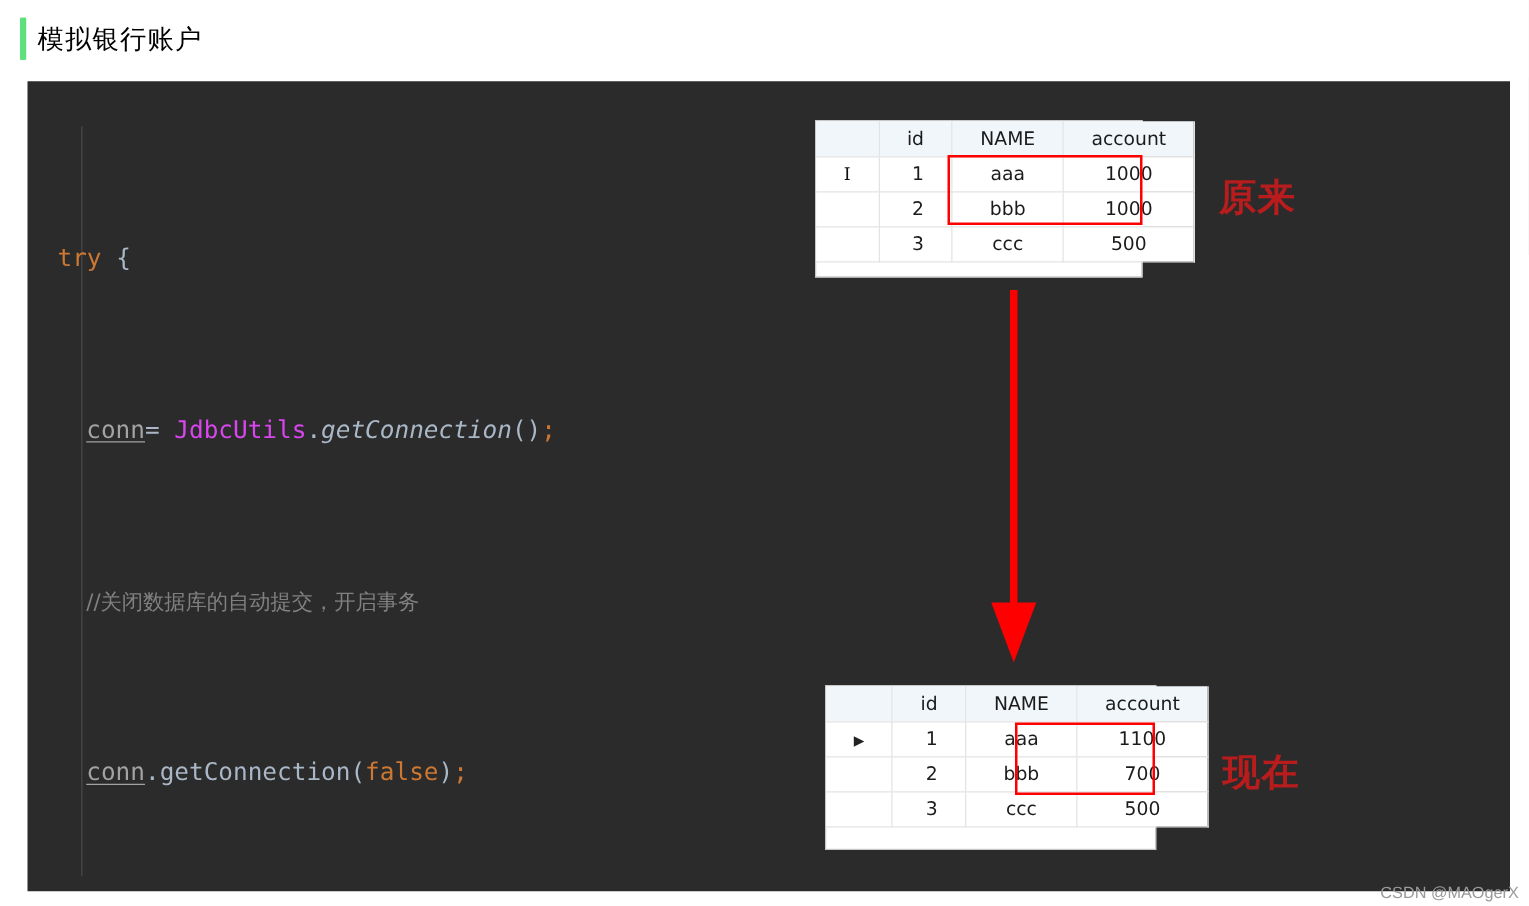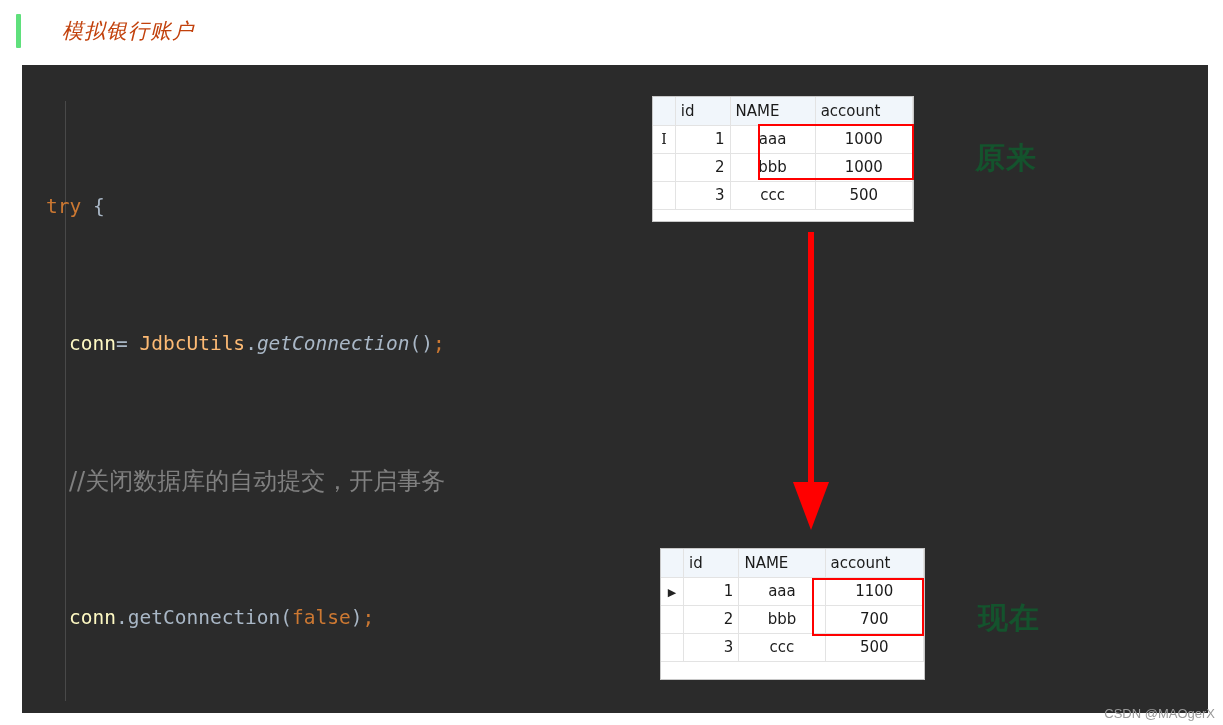--- a/index.html
+++ b/index.html
@@ -14,61 +14,61 @@
 
   
   .header {
     position: absolute; left: 0; top: 0; width: 1223px; height: 62px;
     background: #ffffff; display: flex; align-items: center;
   }
   .accent-bar {
     width: 5px; height: 34px; background: #5FE07C; margin-left: 16px; border-radius: 1px;
   }
   .page-title {
-    margin-left: 41px; font-size: 21px; color: #c2410c; letter-spacing: 1px;
-    font-family: "DejaVu Sans", sans-serif; font-weight: 400; font-style: italic;
+    margin-left: 9px; font-size: 21px; color: #000000; letter-spacing: 1px;
+    font-family: "DejaVu Sans", sans-serif; font-weight: 400;
   }
 
   
   .code-panel {
     position: absolute; left: 22px; top: 65px; width: 1186px; height: 648px;
     background: #2B2B2B; overflow: hidden;
   }
   .indent-guide {
     position: absolute; left: 43px; top: 36px; width: 1px; height: 600px;
     background: #494949;
   }
   .code {
     position: absolute; left: 0; top: 0;
     font-family: "DejaVu Sans Mono", "Liberation Mono", monospace;
     font-size: 19.5px; line-height: 34.3px;
     white-space: pre; color: #A9B7C6;
   }
   .code .line { height: 34.3px; padding-left: 47px; }
   
   .kw    { color: #CC7832; }
-  .cmt   { color: #808080; font-family: "DejaVu Sans", sans-serif; font-size: 24px; }
-  .fld   { color: #fef9c3; text-underline-offset: 3px; }
+  .cmt   { color: #808080; font-family: "DejaVu Sans", sans-serif; font-size: 17px; }
+  .fld   { color: #a3a3a3; text-decoration: underline; text-underline-offset: 3px; }
   .mth   { color: #A9B7C6; font-style: italic; }
-  .cls   { color: #fdba74; }
+  .cls   { color: #d946ef; }
   .semi  { color: #CC7832; }
   .punct { color: #A9B7C6; }
 
   
   .dt-wrap {
     position: absolute; background: #ffffff; border: 1px solid #C8C8C8;
     font-family: "DejaVu Sans", "Liberation Sans", sans-serif;
   }
   .dt-wrap.t1 { left: 652px; top: 96px; width: 262px; height: 126px; }
   .dt-wrap.t2 { left: 660px; top: 548px; width: 265px; height: 132px; }
   table.dt { border-collapse: collapse; width: 100%; }
   table.dt th, table.dt td {
     font-size: 15px; color: #1b1b1b; font-weight: normal;
     border-right: 1px solid #E3E3E3; border-bottom: 1px solid #E3E3E3;
-    padding: 2px 5px; height: 28px; background: #ffffff;
+    padding: 2px 22px; height: 28px; background: #ffffff;
   }
   table.dt thead th { background: #F1F6FB; text-align: left; }
   table.dt thead th.gut { background: #F1F6FB; }
   .col-gut { width: 22px; }
   .col-id  { width: 54px; text-align: right; }
   .col-nm  { width: 84px; text-align: center; }
   .col-ac  { width: 96px; text-align: center; }
   td.gut { background: #ffffff; text-align: center; color: #333; padding: 0; }
   td.sel-id { background: #1E88E5; color: #ffffff; text-align: right; }
   .caret-i { font-family: "DejaVu Serif", serif; font-size: 14px; color: #111; }
@@ -77,21 +77,21 @@
   
   .redbox { position: absolute; border: 2.5px solid #FF0000; pointer-events: none; }
   .redbox.b1 { left: 758px; top: 124px; width: 156px; height: 56px; }
   .redbox.b2 { left: 812px; top: 578px; width: 112px; height: 58px; }
 
   
   .arrow { position: absolute; left: 780px; top: 230px; width: 64px; height: 300px; }
 
   
   .anno {
-    position: absolute; color: #14532d; font-weight: bold; font-size: 30px;
+    position: absolute; color: #b91c1c; font-weight: bold; font-size: 30px;
     font-family: "DejaVu Sans", sans-serif; letter-spacing: 1px;
   }
   .anno.a1 { left: 975px; top: 138px; }
   .anno.a2 { left: 978px; top: 598px; }
 
   
   .watermark {
     position: absolute; right: 8px; bottom: 4px;
     font-size: 13px; color: #9a9a9a;
     font-family: "Liberation Sans", sans-serif;

